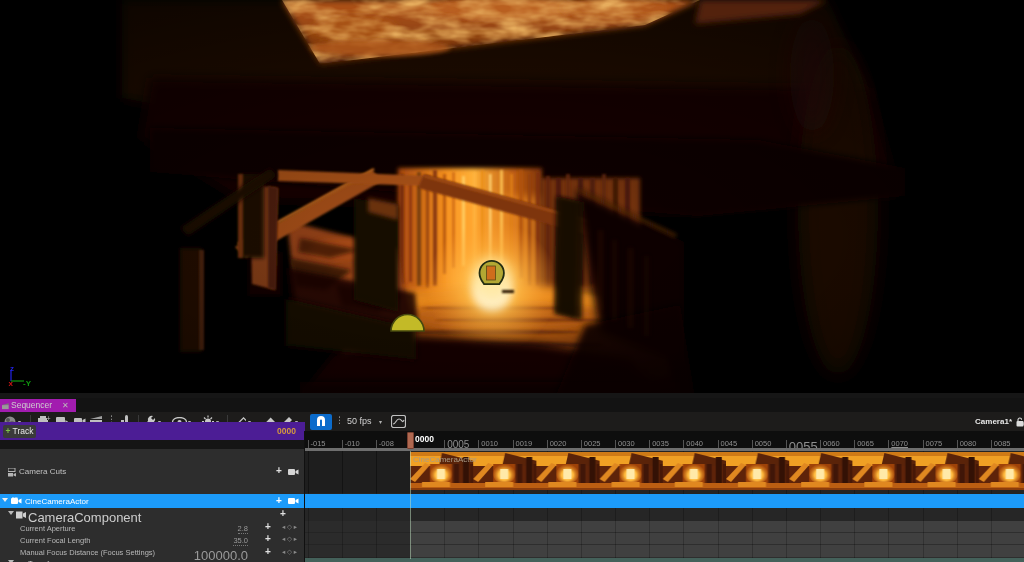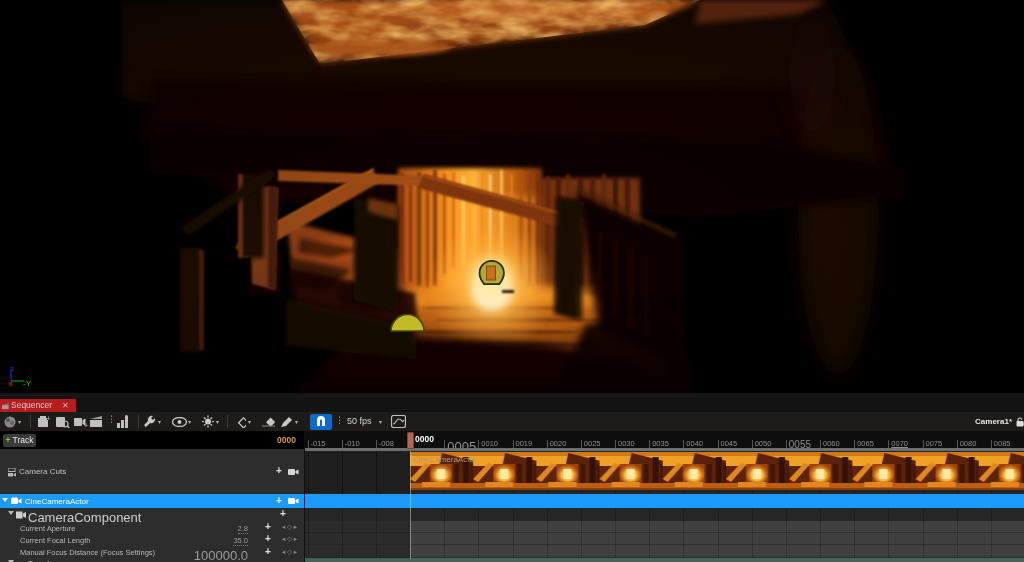--- a/index.html
+++ b/index.html
@@ -187,21 +187,21 @@
     <text x="23" y="386" fill="#0e9a0e">-Y</text>
   </g>
 </svg>
 </div>
 
 <div class="abs" style="left:0;top:393px;width:1024px;height:5px;background:#161616;"></div>
 
 <div class="abs" style="left:0;top:398px;width:1024px;height:164px;background:#151515;">
 
   <div class="abs" style="left:0;top:0;width:1024px;height:14px;background:#131313;">
-    <div class="abs" style="left:0;top:1px;width:76px;height:13px;background:#b91c1c;color:#cfcfcf;font-size:9px;line-height:13px;">
+    <div class="abs" style="left:0;top:1px;width:76px;height:13px;background:#a21caf;color:#cfcfcf;font-size:9px;line-height:13px;">
       <span style="margin-left:11px;font-size:8.5px;">Sequencer</span>
       <span style="position:absolute;left:62px;top:0;color:#bbb;font-size:8px;">✕</span>
       <svg class="abs" style="left:2px;top:3px" width="8" height="8" viewBox="0 0 9 9">
             <rect x="0" y="3.5" width="7.5" height="4.5" fill="#9a9a9a"></rect>
             <polygon points="0,3.5 7.5,1.5 7.5,3.5" fill="#7a7a7a"></polygon>
           </svg>
     </div>
   </div>
 
   <div class="abs" style="left:0;top:14px;width:1024px;height:19px;background:#1d1c1b;" id="toolbar">
@@ -289,54 +289,54 @@
           <path d="M2 9 C5 9 5 4 8 4 S11 9 13 5" fill="none" stroke="#c0c0c0" stroke-width="1.2"></path>
         </svg>
         <span style="position:absolute;left:962px;top:4.5px;width:50px;text-align:right;font-size:8px;color:#e8e8e8;font-weight:bold;">Camera1*</span>
         <svg style="position:absolute;left:1016px;top:5px" width="10" height="10">
           <rect x="0.5" y="4" width="7" height="5.5" rx="1" fill="#dcdcdc"></rect>
           <path d="M2 4 V2.8 a1.8 1.8 0 0 1 3.6 0" fill="none" stroke="#dcdcdc" stroke-width="1.1"></path>
           <polygon points="7.5,5.5 9.5,4.5 9.5,9 7.5,8" fill="#dcdcdc"></polygon>
         </svg>
       </div>
 
-  <div class="abs" style="left:0;top:33px;width:305px;height:18px;background:#000000;">
+  <div class="abs" style="left:0;top:24px;width:305px;height:18px;background:#4c1d95;">
     <div class="abs" style="left:3px;top:2.5px;width:33px;height:13px;background:#3a3a3a;border-radius:2px;font-size:8.5px;color:#e8e8e8;line-height:13px;text-align:center;"><span style="color:#7ec24a;font-weight:bold;">+</span> Track</div>
     <span style="position:absolute;left:277px;top:3.5px;font-size:8.5px;color:#d59a3d;font-weight:bold;">0000</span>
   </div>
 
   <div class="abs" style="left:305px;top:33px;width:719px;height:18px;background:#0e0e0e;overflow:hidden;" id="ruler">
         <div style="position:absolute;left:2.5px;top:9px;width:1px;height:9px;background:#555;"></div>
         <span style="position:absolute;left:5.5px;top:7.5px;font-size:7.5px;color:#8f8f8f;">-015</span>
         <div style="position:absolute;left:36.7px;top:9px;width:1px;height:9px;background:#555;"></div>
         <span style="position:absolute;left:39.7px;top:7.5px;font-size:7.5px;color:#8f8f8f;">-010</span>
         <div style="position:absolute;left:70.8px;top:9px;width:1px;height:9px;background:#555;"></div>
         <span style="position:absolute;left:73.8px;top:7.5px;font-size:7.5px;color:#8f8f8f;">-008</span>
         <div style="position:absolute;left:139.2px;top:9px;width:1px;height:9px;background:#555;"></div>
-        <span style="position:absolute;left:142.2px;top:7.5px;font-size:13px;color:#8f8f8f;">0005</span>
+        <span style="position:absolute;left:142.2px;top:7.5px;font-size:10px;color:#8f8f8f;">0005</span>
         <div style="position:absolute;left:173.3px;top:9px;width:1px;height:9px;background:#555;"></div>
         <span style="position:absolute;left:176.3px;top:7.5px;font-size:7.5px;color:#8f8f8f;">0010</span>
         <div style="position:absolute;left:207.5px;top:9px;width:1px;height:9px;background:#555;"></div>
         <span style="position:absolute;left:210.5px;top:7.5px;font-size:7.5px;color:#8f8f8f;">0019</span>
         <div style="position:absolute;left:241.7px;top:9px;width:1px;height:9px;background:#555;"></div>
         <span style="position:absolute;left:244.7px;top:7.5px;font-size:7.5px;color:#8f8f8f;">0020</span>
         <div style="position:absolute;left:275.8px;top:9px;width:1px;height:9px;background:#555;"></div>
         <span style="position:absolute;left:278.8px;top:7.5px;font-size:7.5px;color:#8f8f8f;">0025</span>
         <div style="position:absolute;left:310.0px;top:9px;width:1px;height:9px;background:#555;"></div>
         <span style="position:absolute;left:313.0px;top:7.5px;font-size:7.5px;color:#8f8f8f;">0030</span>
         <div style="position:absolute;left:344.2px;top:9px;width:1px;height:9px;background:#555;"></div>
         <span style="position:absolute;left:347.2px;top:7.5px;font-size:7.5px;color:#8f8f8f;">0035</span>
         <div style="position:absolute;left:378.3px;top:9px;width:1px;height:9px;background:#555;"></div>
         <span style="position:absolute;left:381.3px;top:7.5px;font-size:7.5px;color:#8f8f8f;">0040</span>
         <div style="position:absolute;left:412.5px;top:9px;width:1px;height:9px;background:#555;"></div>
         <span style="position:absolute;left:415.5px;top:7.5px;font-size:7.5px;color:#8f8f8f;">0045</span>
         <div style="position:absolute;left:446.7px;top:9px;width:1px;height:9px;background:#555;"></div>
         <span style="position:absolute;left:449.7px;top:7.5px;font-size:7.5px;color:#8f8f8f;">0050</span>
         <div style="position:absolute;left:480.8px;top:9px;width:1px;height:9px;background:#555;"></div>
-        <span style="position:absolute;left:483.8px;top:7.5px;font-size:10px;color:#8f8f8f;">0055</span>
+        <span style="position:absolute;left:483.8px;top:7.5px;font-size:13px;color:#8f8f8f;">0055</span>
         <div style="position:absolute;left:515.0px;top:9px;width:1px;height:9px;background:#555;"></div>
         <span style="position:absolute;left:518.0px;top:7.5px;font-size:7.5px;color:#8f8f8f;">0060</span>
         <div style="position:absolute;left:549.2px;top:9px;width:1px;height:9px;background:#555;"></div>
         <span style="position:absolute;left:552.2px;top:7.5px;font-size:7.5px;color:#8f8f8f;">0065</span>
         <div style="position:absolute;left:583.3px;top:9px;width:1px;height:9px;background:#555;"></div>
         <span style="position:absolute;left:586.3px;top:7.5px;font-size:7.5px;color:#8f8f8f;text-decoration:underline;">0070</span>
         <div style="position:absolute;left:617.5px;top:9px;width:1px;height:9px;background:#555;"></div>
         <span style="position:absolute;left:620.5px;top:7.5px;font-size:7.5px;color:#8f8f8f;">0075</span>
         <div style="position:absolute;left:651.7px;top:9px;width:1px;height:9px;background:#555;"></div>
         <span style="position:absolute;left:654.7px;top:7.5px;font-size:7.5px;color:#8f8f8f;">0080</span>

